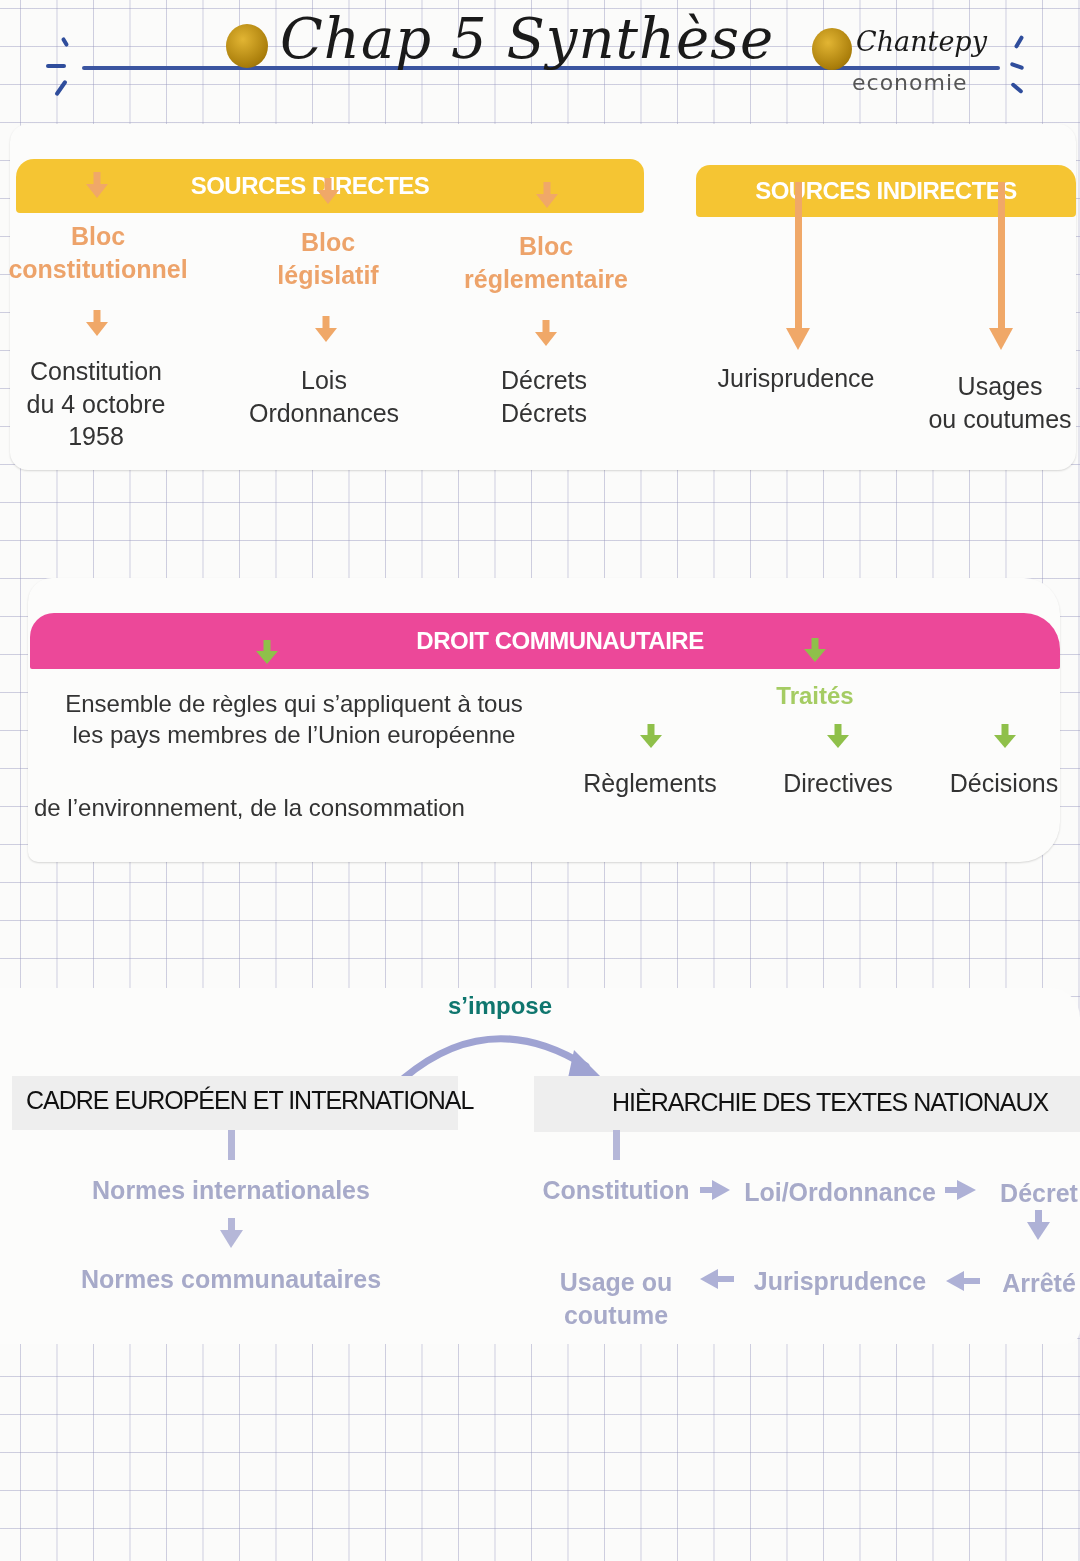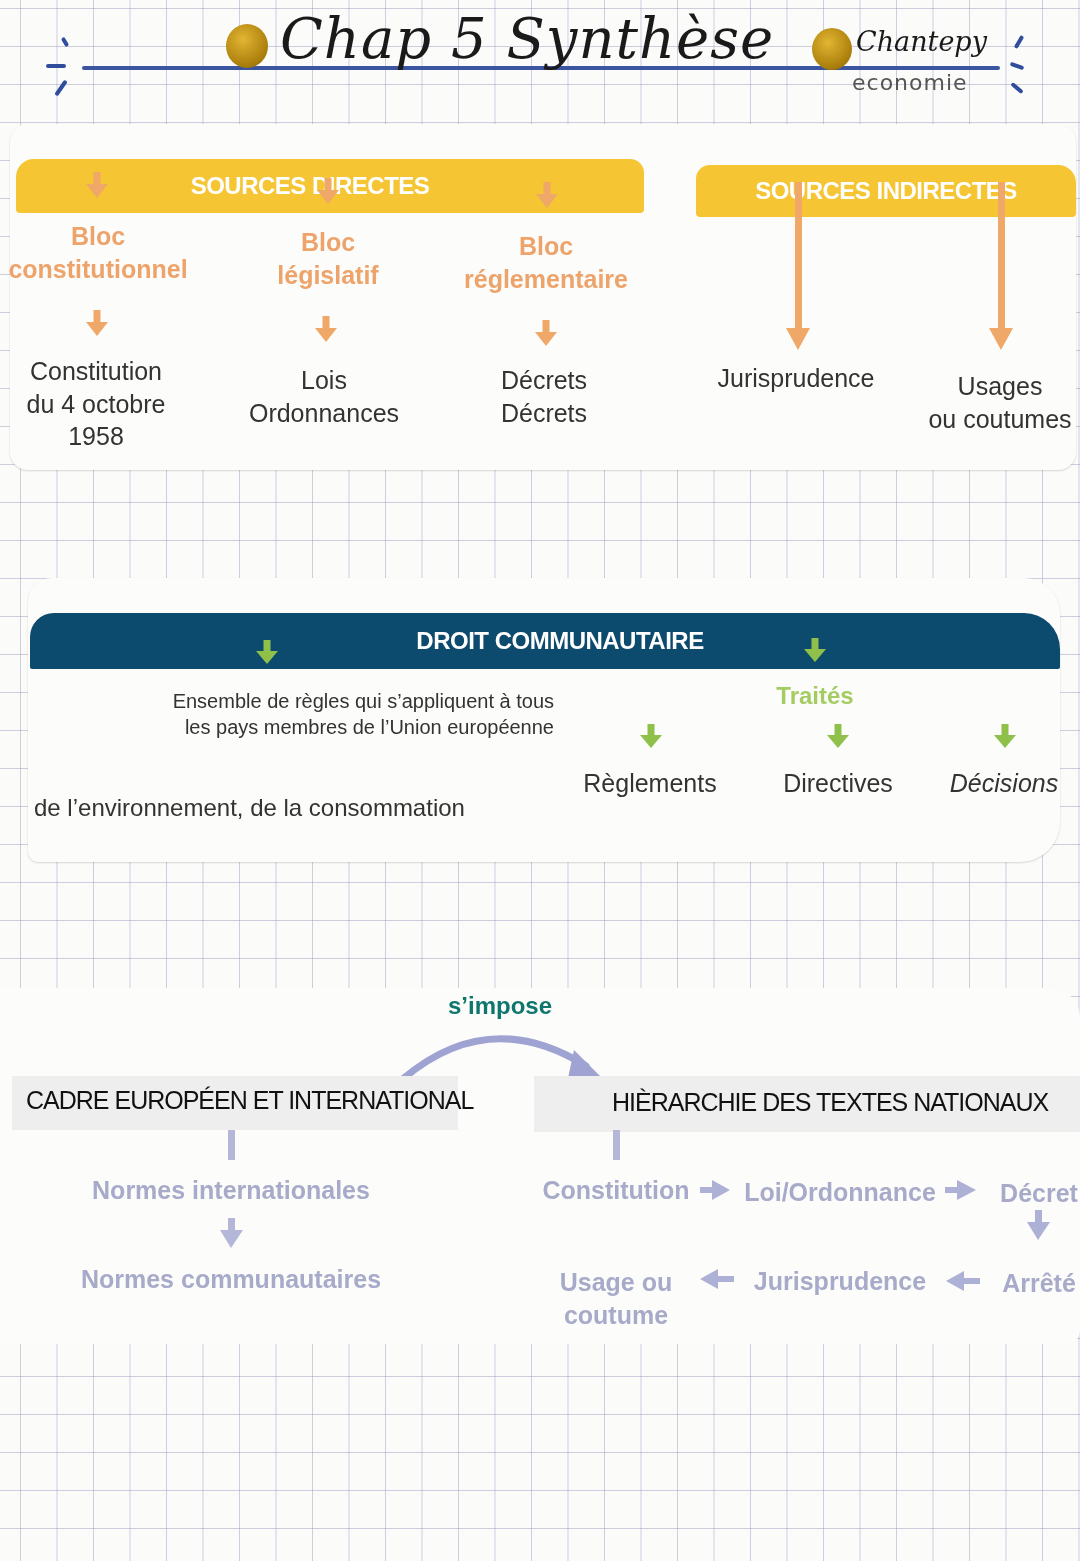--- a/index.html
+++ b/index.html
@@ -22,21 +22,21 @@
   .gold { position:absolute; border-radius:50%; background: radial-gradient(circle at 40% 35%, #e2b533, #a97d0a 70%, #7a5a05); }
   .title-text { position:absolute; left:280px; top:6px; font-family:"DejaVu Serif", serif; font-style:italic; font-size:56px; color:#1a1a1a; letter-spacing:1px; font-weight:300; }
   .author { position:absolute; left:856px; top:26px; font-family:"DejaVu Serif", serif; font-style:italic; font-size:27px; color:#1a1a1a; }
   .subject { position:absolute; left:852px; top:70px; font-family:"DejaVu Sans", sans-serif; font-size:22px; color:#555; letter-spacing:1px; }
 
   
   .card { position:absolute; background:#fcfcfb; border-radius:14px; }
   .card-shadow { box-shadow: 0 1px 2px rgba(0,0,0,0.15); }
   .band { position:absolute; border-radius:14px 14px 0 0; color:#fff; font-family:"Liberation Sans", sans-serif; font-weight:bold; font-size:24px; letter-spacing:-0.5px; display:flex; align-items:center; justify-content:center;margin-top:35px; }
   .yellow { background:#f5c533; }
-  .green { background:#0c4a6e;text-align:right; }
+  .green { background:#ec4899;text-align:right; }
 
   .lbl { position:absolute; text-align:center; font-family:"Liberation Sans", sans-serif; line-height:1.3; }
   .orange-bold { color:#eda36a; font-weight:bold; font-size:25px; }
   .dark { color:#333; font-size:25px; }
   .green-bold { color:#a5cc63; font-weight:bold; font-size:24px; }
   .lav { color:#a7aac9; font-weight:bold; font-size:25px; }
   .lav-head { color:#0f766e; font-weight:bold; font-size:24px; }
   .hand-head { position:absolute; font-family:"Liberation Sans", sans-serif; font-size:25px; color:#111; letter-spacing:-1px; }
   .grey-band { position:absolute; background:#eeeeee; }
 </style>
@@ -137,32 +137,32 @@
         <polygon points="-11,11 11,11 0,24" fill="#8fc04a"></polygon>
       </g>
   </defs>
   <use href="#garrow" x="267" y="80"></use>
   <use href="#garrow" x="815" y="78"></use>
   <use href="#garrow" x="651" y="164"></use>
   <use href="#garrow" x="838" y="164"></use>
   <use href="#garrow" x="1005" y="164"></use>
 </svg>
 
-<div class="lbl dark" style="left:34px;top:688px;width:520px;text-align:right;font-size:20px;">
+<div class="lbl dark" style="left:34px;top:688px;width:520px;text-align:center;font-size:24px;">
   <div>Ensemble de règles qui s’appliquent à tous</div>
   <div>les pays membres de l’Union européenne</div>
 </div>
 <div class="lbl dark" style="left:34px;top:792px;width:520px;text-align:left;font-size:24px;">
   <div>de l’environnement, de la consommation</div>
 </div>
 
 <div class="lbl green-bold" style="left:755px;top:680px;width:120px;">Traités</div>
 <div class="lbl dark" style="left:570px;top:767px;width:160px;">Règlements</div>
 <div class="lbl dark" style="left:760px;top:767px;width:156px;">Directives</div>
-<div class="lbl dark" style="left:946px;top:767px;width:116px;font-style:italic;">Décisions</div>
+<div class="lbl dark" style="left:946px;top:767px;width:116px;">Décisions</div>
 
 <div class="card" style="left:0px;top:988px;width:1080px;height:356px;border-radius:0 30px 14px 0;"></div>
 
 <div class="lbl lav-head" style="left:430px;top:990px;width:140px;">s’impose</div>
 <svg class="abs" style="left:390px;top:1020px;" width="230" height="70">
   <path d="M14 58 Q 100 -14 196 46" stroke="#9fa3d2" stroke-width="7" fill="none" stroke-linecap="round"></path>
   <polygon points="184,30 210,56 178,58" fill="#9fa3d2"></polygon>
 </svg>
 
 <div class="grey-band" style="left:12px;top:1076px;width:446px;height:54px;"></div>

